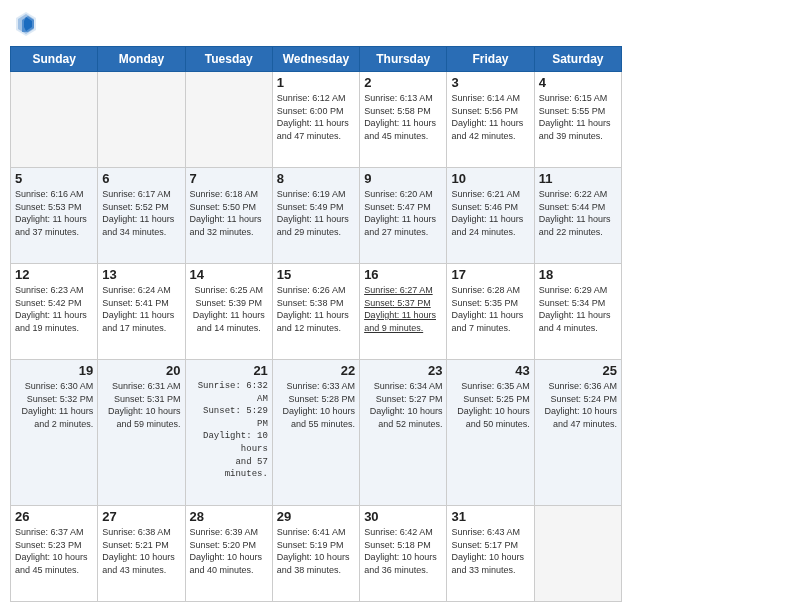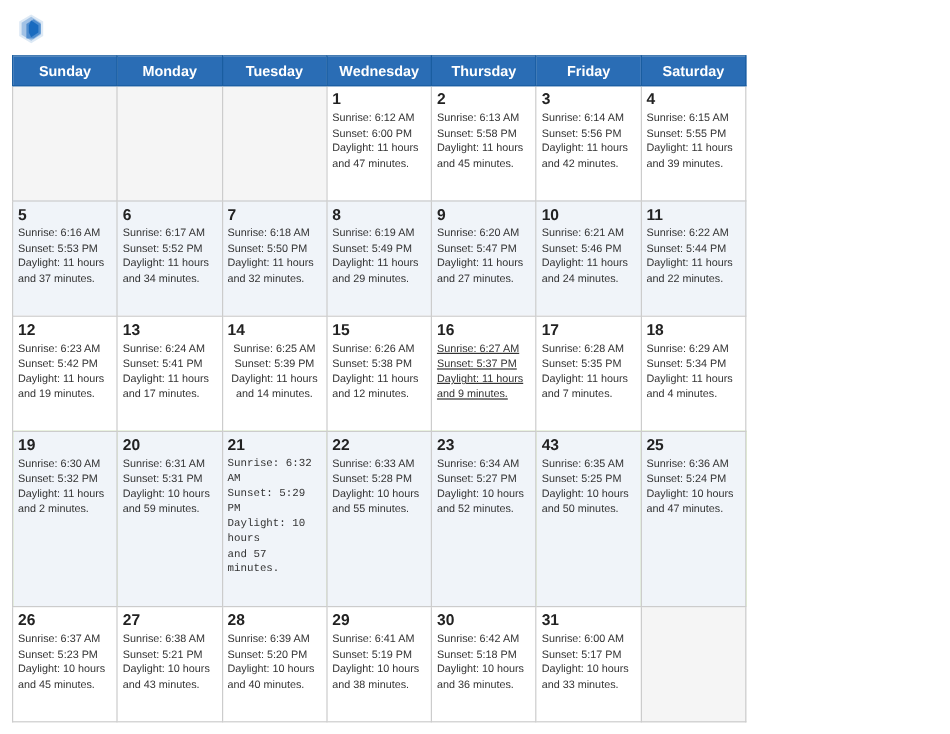--- a/index.html
+++ b/index.html
@@ -263,21 +263,21 @@
 and 7 minutes.</div>
           </td>
           <td>
             <div class="day-number">18</div>
             <div class="day-info" style="white-space: pre-line;">Sunrise: 6:29 AM
 Sunset: 5:34 PM
 Daylight: 11 hours
 and 4 minutes.</div>
           </td>
         </tr>
-        <tr style="background: #bef264;">
+        <tr style="background: #4c1d95; text-align: right;">
           <td style="background: rgb(240, 244, 249);">
             <div class="day-number">19</div>
             <div class="day-info" style="white-space: pre-line;">Sunrise: 6:30 AM
 Sunset: 5:32 PM
 Daylight: 11 hours
 and 2 minutes.</div>
           </td>
           <td style="background: rgb(240, 244, 249);">
             <div class="day-number">20</div>
             <div class="day-info" style="white-space: pre-line;">Sunrise: 6:31 AM
@@ -352,21 +352,21 @@
           </td>
           <td>
             <div class="day-number">30</div>
             <div class="day-info" style="white-space: pre-line;">Sunrise: 6:42 AM
 Sunset: 5:18 PM
 Daylight: 10 hours
 and 36 minutes.</div>
           </td>
           <td>
             <div class="day-number">31</div>
-            <div class="day-info" style="white-space: pre-line;">Sunrise: 6:00 AM
+            <div class="day-info" style="white-space: pre-line;">Sunrise: 6:43 AM
 Sunset: 5:17 PM
 Daylight: 10 hours
 and 33 minutes.</div>
           </td>
           <td class="empty" style="background: rgb(245, 245, 245);"></td>
         </tr>
       </tbody>
   </table>
 </div>
 

